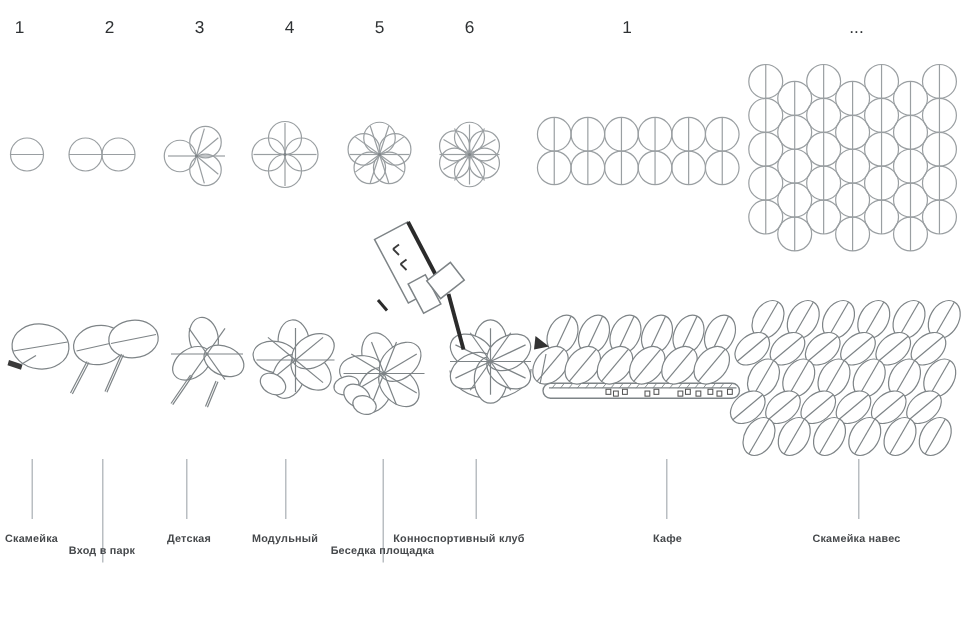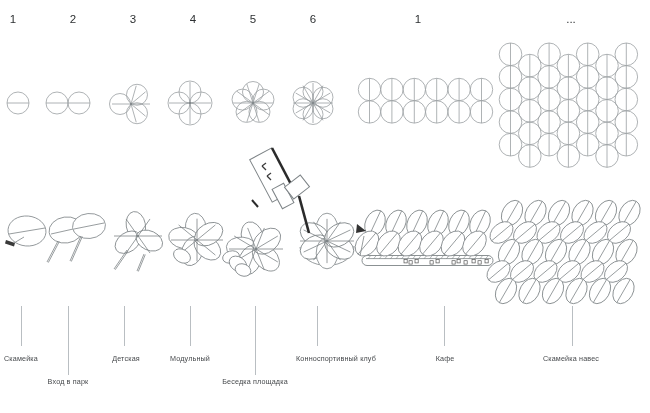--- a/index.html
+++ b/index.html
@@ -2,23 +2,23 @@
 <html><head>
 <meta charset="utf-8">
 <style>
   html,body{margin:0;padding:0;background:#fff;}
   .stage{position:relative;width:650px;height:413px;background:#ffffff;
          font-family:"Liberation Sans",sans-serif;overflow:hidden;}
   .stage svg{position:absolute;left:0;top:0;}
   .num{position:absolute;top:13px;transform:translateX(-50%);
        font-size:11.5px;color:#2e3133;white-space:nowrap;}
   .lbl{position:absolute;transform:translateX(-50%);font-size:7.2px;
-       color:#46494c;letter-spacing:.15px;white-space:nowrap;}
+       color:#46494c;letter-spacing:.15px;white-space:nowrap;font-weight:bold;}
   .r1{top:354px}
-  .r2{top:377px}
+  .r2{top:362px}
   .tick{position:absolute;top:306px;width:1px;background:#b9bec2;}
 </style>
 </head>
 <body>
 
 <div class="stage">
 
   <svg id="art" width="650" height="413" viewBox="0 0 650 413">
       <circle cx="18" cy="103" r="11" fill="none" stroke="#9a9fa2" stroke-width="0.8"></circle>
       <line x1="7" y1="103" x2="29" y2="103" stroke="#9a9fa2" stroke-width="0.8"></line>
@@ -368,16 +368,16 @@
   <div class="tick" style="left:255px;height:69px"></div>
   <div class="tick" style="left:317px;height:40px"></div>
   <div class="tick" style="left:444px;height:40px"></div>
   <div class="tick" style="left:572px;height:40px"></div>
 
   <div class="lbl r1" style="left:21px">Скамейка</div>
   <div class="lbl r2" style="left:68px">Вход в парк</div>
   <div class="lbl r1" style="left:126px">Детская</div>
   <div class="lbl r1" style="left:190px">Модульный</div>
   <div class="lbl r2" style="left:255px">Беседка площадка</div>
-  <div class="lbl r1" style="left:336px">Конноспортивный клуб</div>
+  <div class="lbl r1" style="left:306px">Конноспортивный клуб</div>
   <div class="lbl r1" style="left:445px">Кафе</div>
   <div class="lbl r1" style="left:571px">Скамейка навес</div>
 </div>
 
 </body></html>

